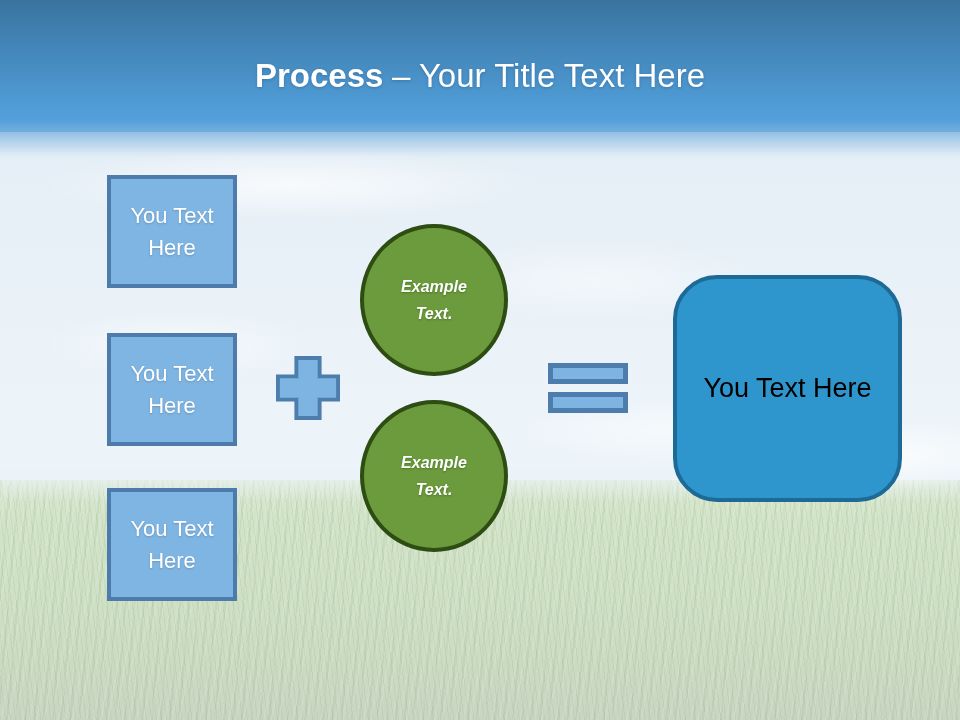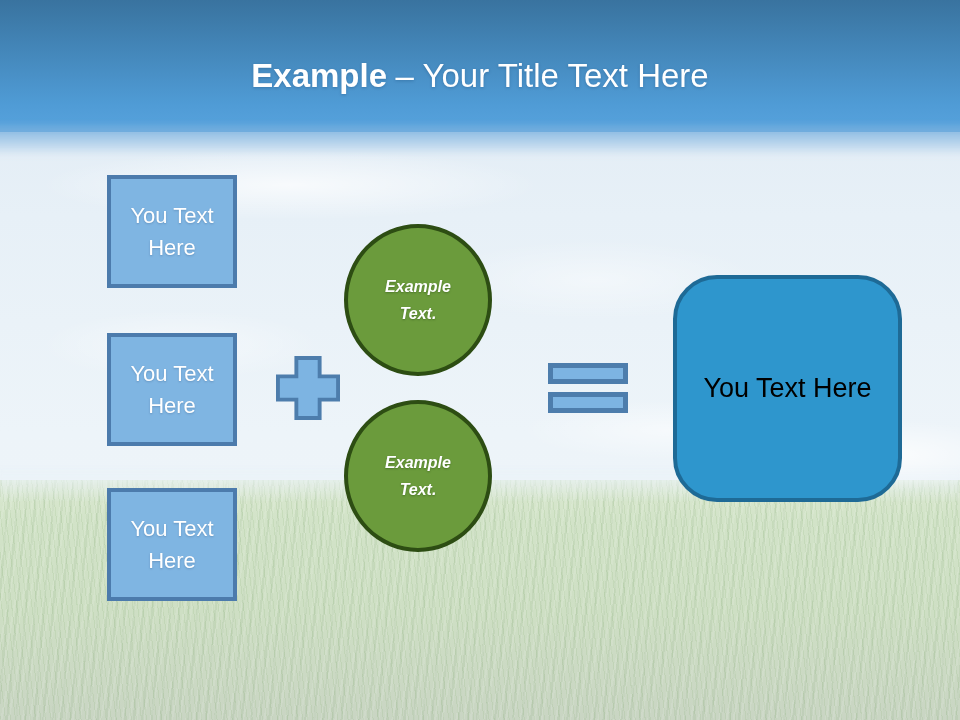--- a/index.html
+++ b/index.html
@@ -66,21 +66,21 @@
 
   
   .plus-wrap{position:absolute;left:276px;top:356px;width:64px;height:64px;}
   .plus-wrap svg{display:block;width:64px;height:64px;}
   .plus-wrap polygon{fill:var(--operator-fill);stroke:var(--operator-border);stroke-width:4;}
   .eq-bar{position:absolute;left:548px;width:80px;height:21px;
        background:var(--operator-fill);border:5px solid var(--operator-border);}
   .eq1{top:363px;} .eq2{top:392px;}
 
   
-  .green-circle{position:absolute;left:344px;width:148px;height:152px;border-radius:50%;
+  .green-circle{position:absolute;left:360px;width:148px;height:152px;border-radius:50%;
        background:var(--circle-fill);border:4px solid var(--circle-border);
        display:flex;align-items:center;justify-content:center;text-align:center;
        color:#fff;font-size:16px;font-weight:bold;font-style:italic;line-height:27px;
        text-shadow:0 1px 2px rgba(20,50,10,.35);}
   .green-circle .circle-label{display:block;width:92px;}
   .gc1{top:224px;} .gc2{top:400px;}
 
   
   .result-box{position:absolute;left:673px;top:275px;width:229px;height:227px;
        border-radius:44px;background:var(--result-fill);border:4px solid var(--result-border);
@@ -97,21 +97,21 @@
   <div class="horizon-haze"></div>
   <div class="cloud c1"></div>
   <div class="cloud c2"></div>
   <div class="cloud c3"></div>
   <div class="cloud c4"></div>
   <div class="cloud c5"></div>
   <div class="title-band"></div>
   <div class="band-haze"></div>
 
   <div class="slide-title">
-    <span class="t-bold">Example</span><span class="t-rest">– Your Title Text Here</span>
+    <span class="t-bold">Process</span><span class="t-rest">– Your Title Text Here</span>
   </div>
 
   <div class="small-box sb1">
     <span class="box-label">You Text Here</span>
   </div>
   <div class="small-box sb2">
     <span class="box-label">You Text Here</span>
   </div>
   <div class="small-box sb3">
     <span class="box-label">You Text Here</span>

